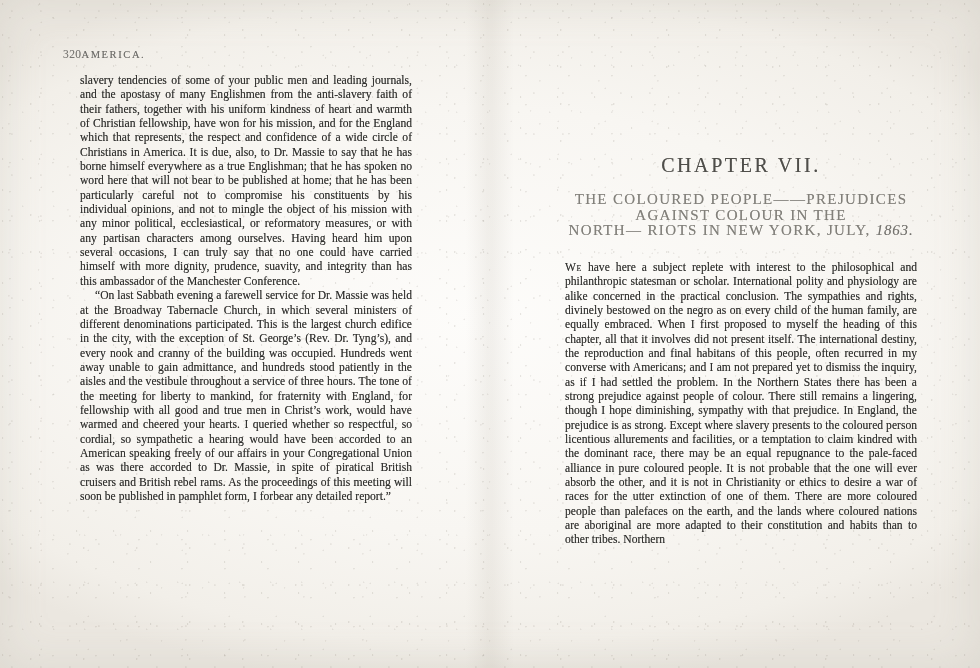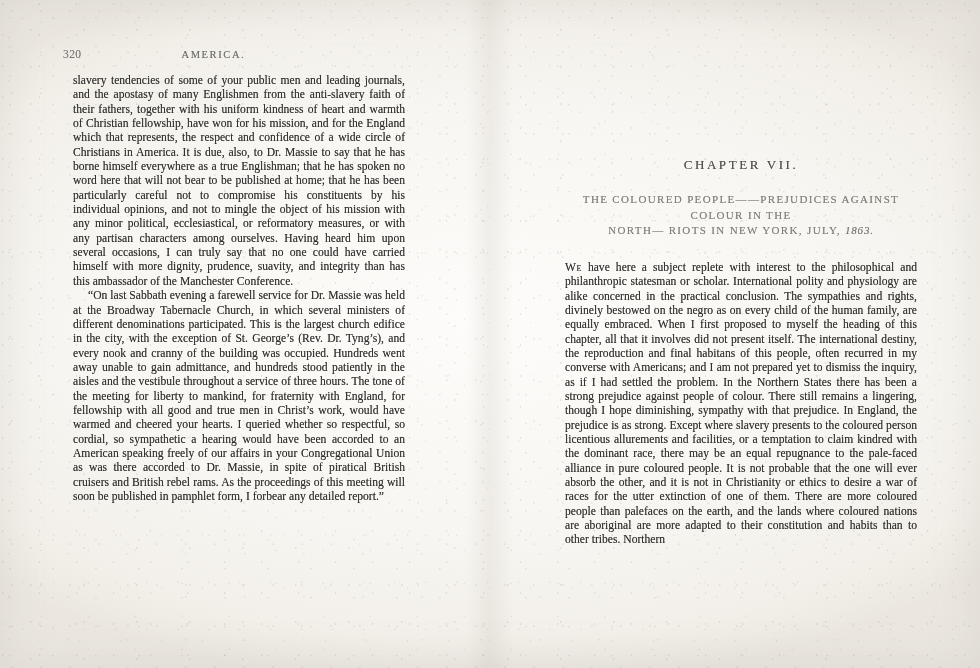--- a/index.html
+++ b/index.html
@@ -71,40 +71,39 @@
     display: flex;
     align-items: baseline;
   }
   #page-folio {
     font-size: 11.5px;
     letter-spacing: .4px;
     opacity: .62;
     filter: blur(.25px);
   }
   #head-title {
-    margin-left: 100px;
     font-size: 10.5px;
     letter-spacing: 1.6px;
     font-variant: small-caps;
     text-transform: uppercase;
     opacity: .68;
     filter: blur(.2px);
   }
 
   
   .column {
     position: absolute;
     font-size: 11.6px;
     line-height: 14.35px;
     text-align: justify;
     text-justify: inter-word;
     hyphens: none;
   }
   #left-column {
-    left: 73px;
+    left: 80px;
     top: 74px;
     width: 332px;
   }
   #right-column {
     left: 565px;
     top: 158px;
     width: 352px;
   }
   .column p {
     margin: 0;
@@ -112,30 +111,30 @@
   .column p.indent {
     text-indent: 15px;
   }
 
   
   #chapter-heading {
     text-align: center;
     margin-bottom: 22px;
   }
   #chapter-title {
-    font-size: 13px;
+    font-size: 20px;
     letter-spacing: 2.6px;
     text-transform: uppercase;
     color: #34332f;
     opacity: .86;
     filter: blur(.15px);
   }
   #chapter-subtitle {
     margin-top: 20px;
-    font-size: 11px;
+    font-size: 15px;
     letter-spacing: 1.35px;
     line-height: 15.5px;
     text-transform: uppercase;
     color: #56544d;
     opacity: .72;
     filter: blur(.25px);
     text-align: center;
   }
   #chapter-subtitle .year {
     color: #3a3934;

